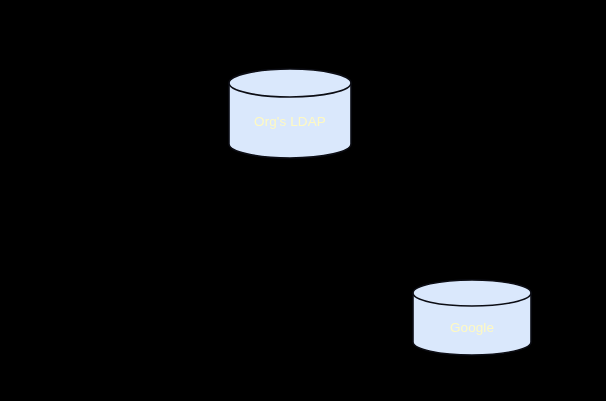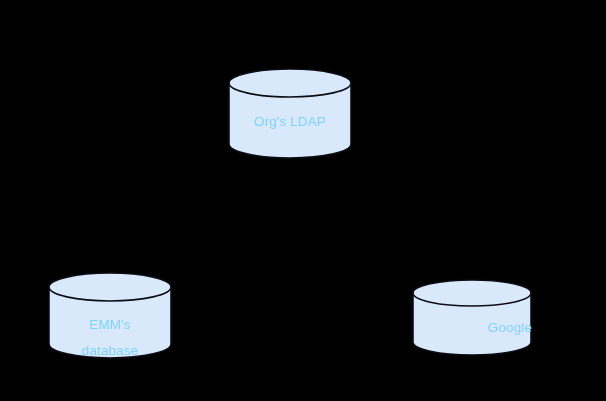--- a/index.html
+++ b/index.html
@@ -32,21 +32,21 @@
     width: 100%;
     height: 100%;
     display: block;
     overflow: visible;
   }
   .cylinder .cyl-label {
     position: absolute;
     left: 0;
     right: 0;
     text-align: center;
-    color: #7dd3fc;
+    color: #fef9c3;
     font-size: 13.5px;
     line-height: 26px;
     letter-spacing: 0.1px;
     white-space: nowrap;
     pointer-events: none;
   }
   .cyl-label .line {
     display: block;
   }
 
@@ -72,48 +72,37 @@
   }
 
   #node-google {
     left: 412px;
     top: 279px;
     width: 120px;
     height: 77px;
   }
   #node-google .cyl-label {
     top: 36px;
-    text-align: right;
   }
 </style>
 </head>
 <body>
 
 <div id="canvas">
 
   <div class="cylinder" id="node-ldap">
     <svg class="cyl-svg" viewBox="0 0 124 91" preserveAspectRatio="none">
       <path d="M 1 15 L 1 76 A 61 14 0 0 0 123 76 L 123 15 Z" fill="#dae8fc" stroke="#0c0d14" stroke-width="1.6" stroke-linejoin="round"></path>
       <ellipse cx="62" cy="15" rx="61" ry="14" fill="#dae8fc" stroke="#0c0d14" stroke-width="1.6"></ellipse>
     </svg>
     <div class="cyl-label">
       <span class="line">Org's LDAP</span>
     </div>
   </div>
 
-  <div class="cylinder" id="node-emm">
-    <svg class="cyl-svg" viewBox="0 0 124 87" preserveAspectRatio="none">
-      <path d="M 1 15 L 1 72 A 61 14 0 0 0 123 72 L 123 15 Z" fill="#dae8fc" stroke="#0c0d14" stroke-width="1.6" stroke-linejoin="round"></path>
-      <ellipse cx="62" cy="15" rx="61" ry="14" fill="#dae8fc" stroke="#0c0d14" stroke-width="1.6"></ellipse>
-    </svg>
-    <div class="cyl-label">
-      <span class="line">EMM's</span>
-      <span class="line">database</span>
-    </div>
-  </div>
 
   <div class="cylinder" id="node-google">
     <svg class="cyl-svg" viewBox="0 0 120 77" preserveAspectRatio="none">
       <path d="M 1 14 L 1 63 A 59 13 0 0 0 119 63 L 119 14 Z" fill="#dae8fc" stroke="#0c0d14" stroke-width="1.6" stroke-linejoin="round"></path>
       <ellipse cx="60" cy="14" rx="59" ry="13" fill="#dae8fc" stroke="#0c0d14" stroke-width="1.6"></ellipse>
     </svg>
     <div class="cyl-label">
       <span class="line">Google</span>
     </div>
   </div>

